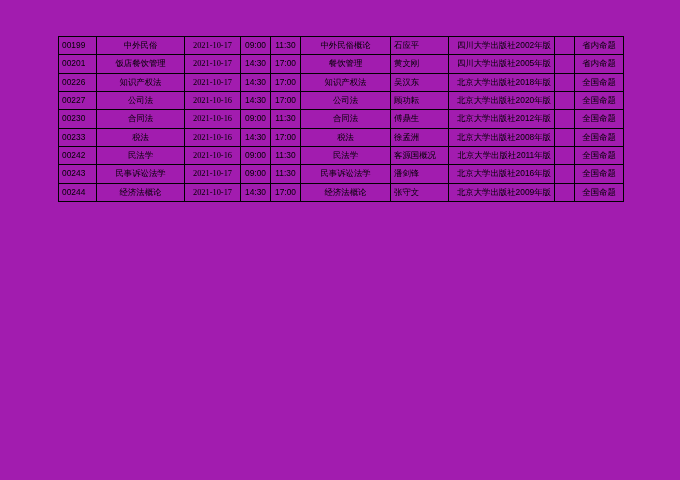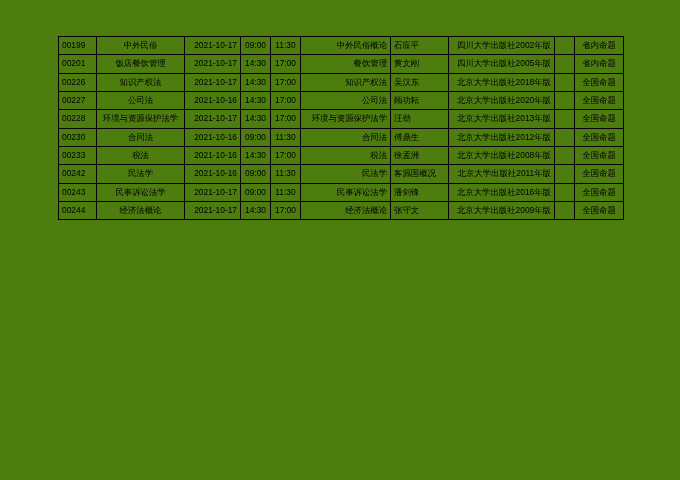--- a/index.html
+++ b/index.html
@@ -11,21 +11,21 @@
     width: 680px;
     height: 480px;
     font-family: "Liberation Sans", "DejaVu Sans", sans-serif;
     color: #000000;
     overflow: hidden;
   }
   #page {
     position: relative;
     width: 680px;
     height: 480px;
-    background: #4d7c0f;
+    background: #a21caf;
   }
   #table-wrap {
     position: absolute;
     left: 58px;
     top: 36px;
     width: 565px;
   }
   table.exam-table {
     border-collapse: collapse;
     table-layout: fixed;
@@ -46,23 +46,23 @@
   col.c-start  { width: 30px; }
   col.c-end    { width: 30px; }
   col.c-book   { width: 90px; }
   col.c-author { width: 58px; }
   col.c-press  { width: 106px; }
   col.c-blank  { width: 20px; }
   col.c-prop   { width: 49px; }
 
   td.code   { text-align: left; padding-left: 4px; }
   td.name   { text-align: center; padding-left: 4px; }
-  td.date   { text-align: right; }
+  td.date   { text-align: center; font-family: Liberation Serif, serif; }
   td.time   { text-align: center; }
-  td.book   { text-align: right; padding-left: 4px; }
+  td.book   { text-align: center; padding-left: 4px; }
   td.author { text-align: left; padding-left: 4px; }
   td.press  { text-align: right; padding-left: 4px; margin-top: 19px; }
   td.blank  { text-align: center; }
   td.prop   { text-align: center; }
 </style>
 </head>
 <body>
 
 <div id="page">
   <div id="table-wrap">
@@ -122,32 +122,20 @@
           <td class="date">2021-10-16</td>
           <td class="time">14:30</td>
           <td class="time">17:00</td>
           <td class="book">公司法</td>
           <td class="author">顾功耘</td>
           <td class="press">北京大学出版社2020年版</td>
           <td class="blank"></td>
           <td class="prop">全国命题</td>
         </tr>
         <tr>
-          <td class="code">00228</td>
-          <td class="name">环境与资源保护法学</td>
-          <td class="date">2021-10-17</td>
-          <td class="time">14:30</td>
-          <td class="time">17:00</td>
-          <td class="book">环境与资源保护法学</td>
-          <td class="author">汪劲</td>
-          <td class="press">北京大学出版社2013年版</td>
-          <td class="blank"></td>
-          <td class="prop">全国命题</td>
-        </tr>
-        <tr>
           <td class="code">00230</td>
           <td class="name">合同法</td>
           <td class="date">2021-10-16</td>
           <td class="time">09:00</td>
           <td class="time">11:30</td>
           <td class="book">合同法</td>
           <td class="author">傅鼎生</td>
           <td class="press">北京大学出版社2012年版</td>
           <td class="blank"></td>
           <td class="prop">全国命题</td>

